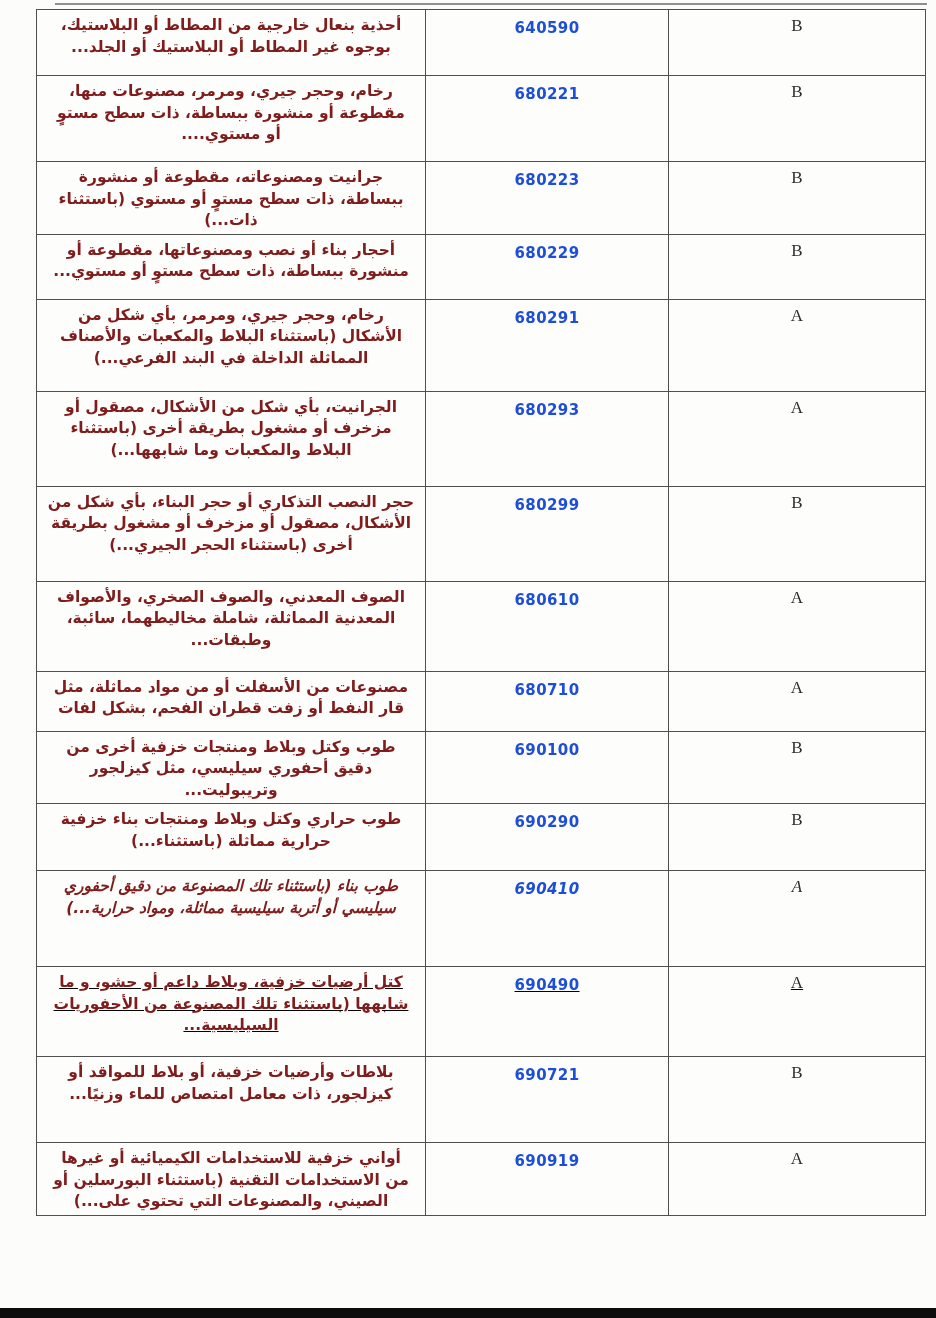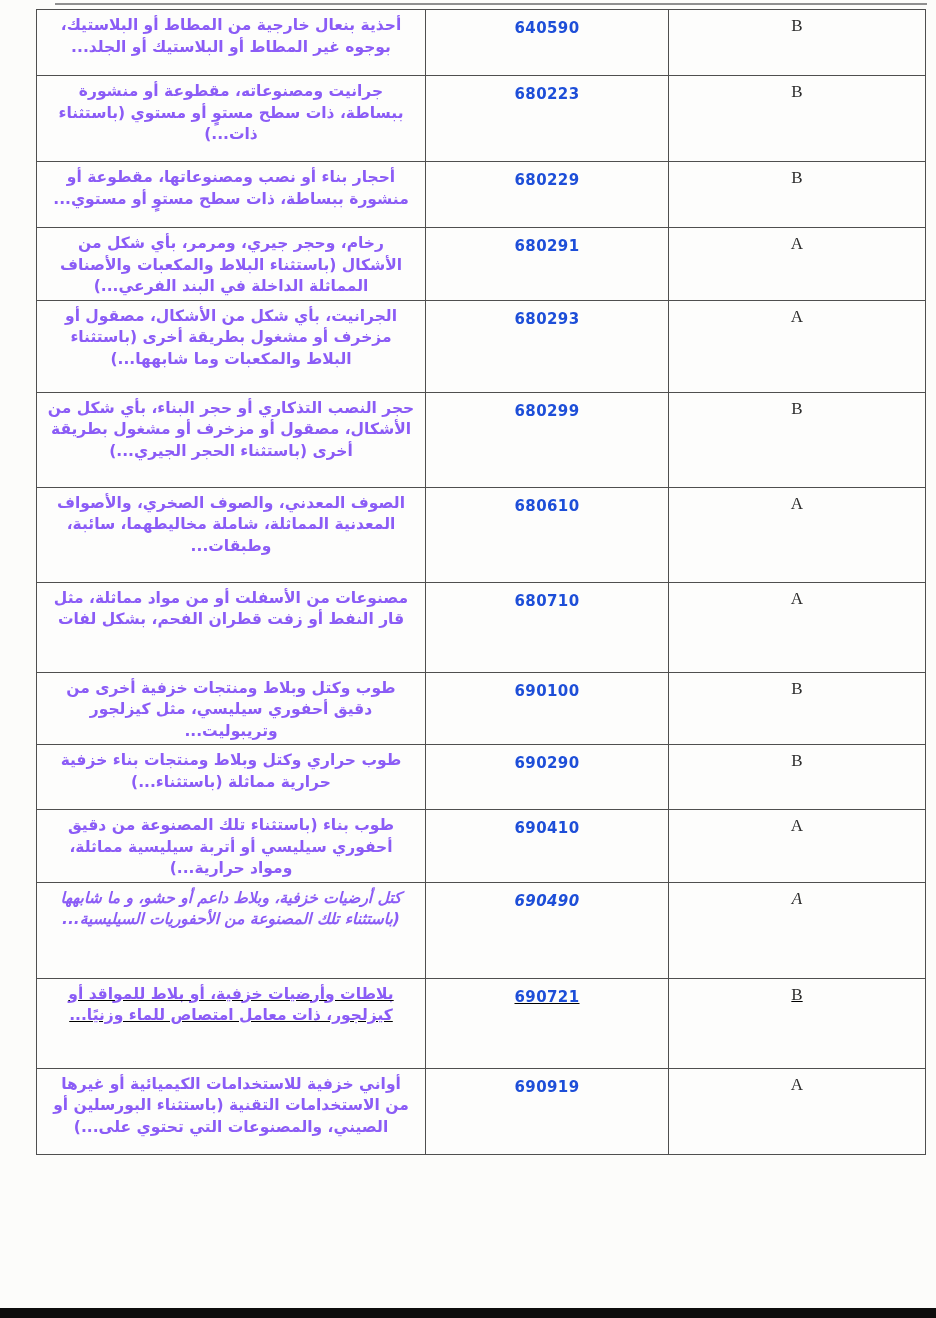--- a/index.html
+++ b/index.html
@@ -40,21 +40,21 @@
     vertical-align: top;
     background: #fdfdfc;
   }
   td.desc {
     direction: rtl;
     text-align: center;
     font-family: "DejaVu Sans", sans-serif;
     font-weight: 700;
     font-size: 15.5px;
     line-height: 21.5px;
-    color: #8b5cf6;
+    color: #7f1d1d;
     padding: 5px 10px 2px 10px;
   }
   td.code {
     text-align: center;
     font-family: "DejaVu Sans", sans-serif;
     font-weight: 700;
     font-size: 15px;
     letter-spacing: .4px;
     color: #1d4ed8;
     padding-top: 9px;
@@ -101,20 +101,25 @@
 <table class="tariff-table">
   <colgroup>
     <col class="c-desc">
     <col class="c-code">
     <col class="c-cat">
   </colgroup>
   <tbody>
       <tr>
     <td class="desc" dir="rtl">أحذية بنعال خارجية من المطاط أو البلاستيك، بوجوه غير المطاط أو البلاستيك أو الجلد...</td>
     <td class="code">640590</td>
+    <td class="cat">B</td>
+  </tr>
+      <tr>
+    <td class="desc" dir="rtl">رخام، وحجر جيري، ومرمر، مصنوعات منها، مقطوعة أو منشورة ببساطة، ذات سطح مستوٍ أو مستوي....</td>
+    <td class="code">680221</td>
     <td class="cat">B</td>
   </tr>
       <tr>
     <td class="desc" dir="rtl">جرانيت ومصنوعاته، مقطوعة أو منشورة ببساطة، ذات سطح مستوٍ أو مستوي (باستثناء ذات...)</td>
     <td class="code">680223</td>
     <td class="cat">B</td>
   </tr>
       <tr>
     <td class="desc" dir="rtl">أحجار بناء أو نصب ومصنوعاتها، مقطوعة أو منشورة ببساطة، ذات سطح مستوٍ أو مستوي...</td>
     <td class="code">680229</td>

